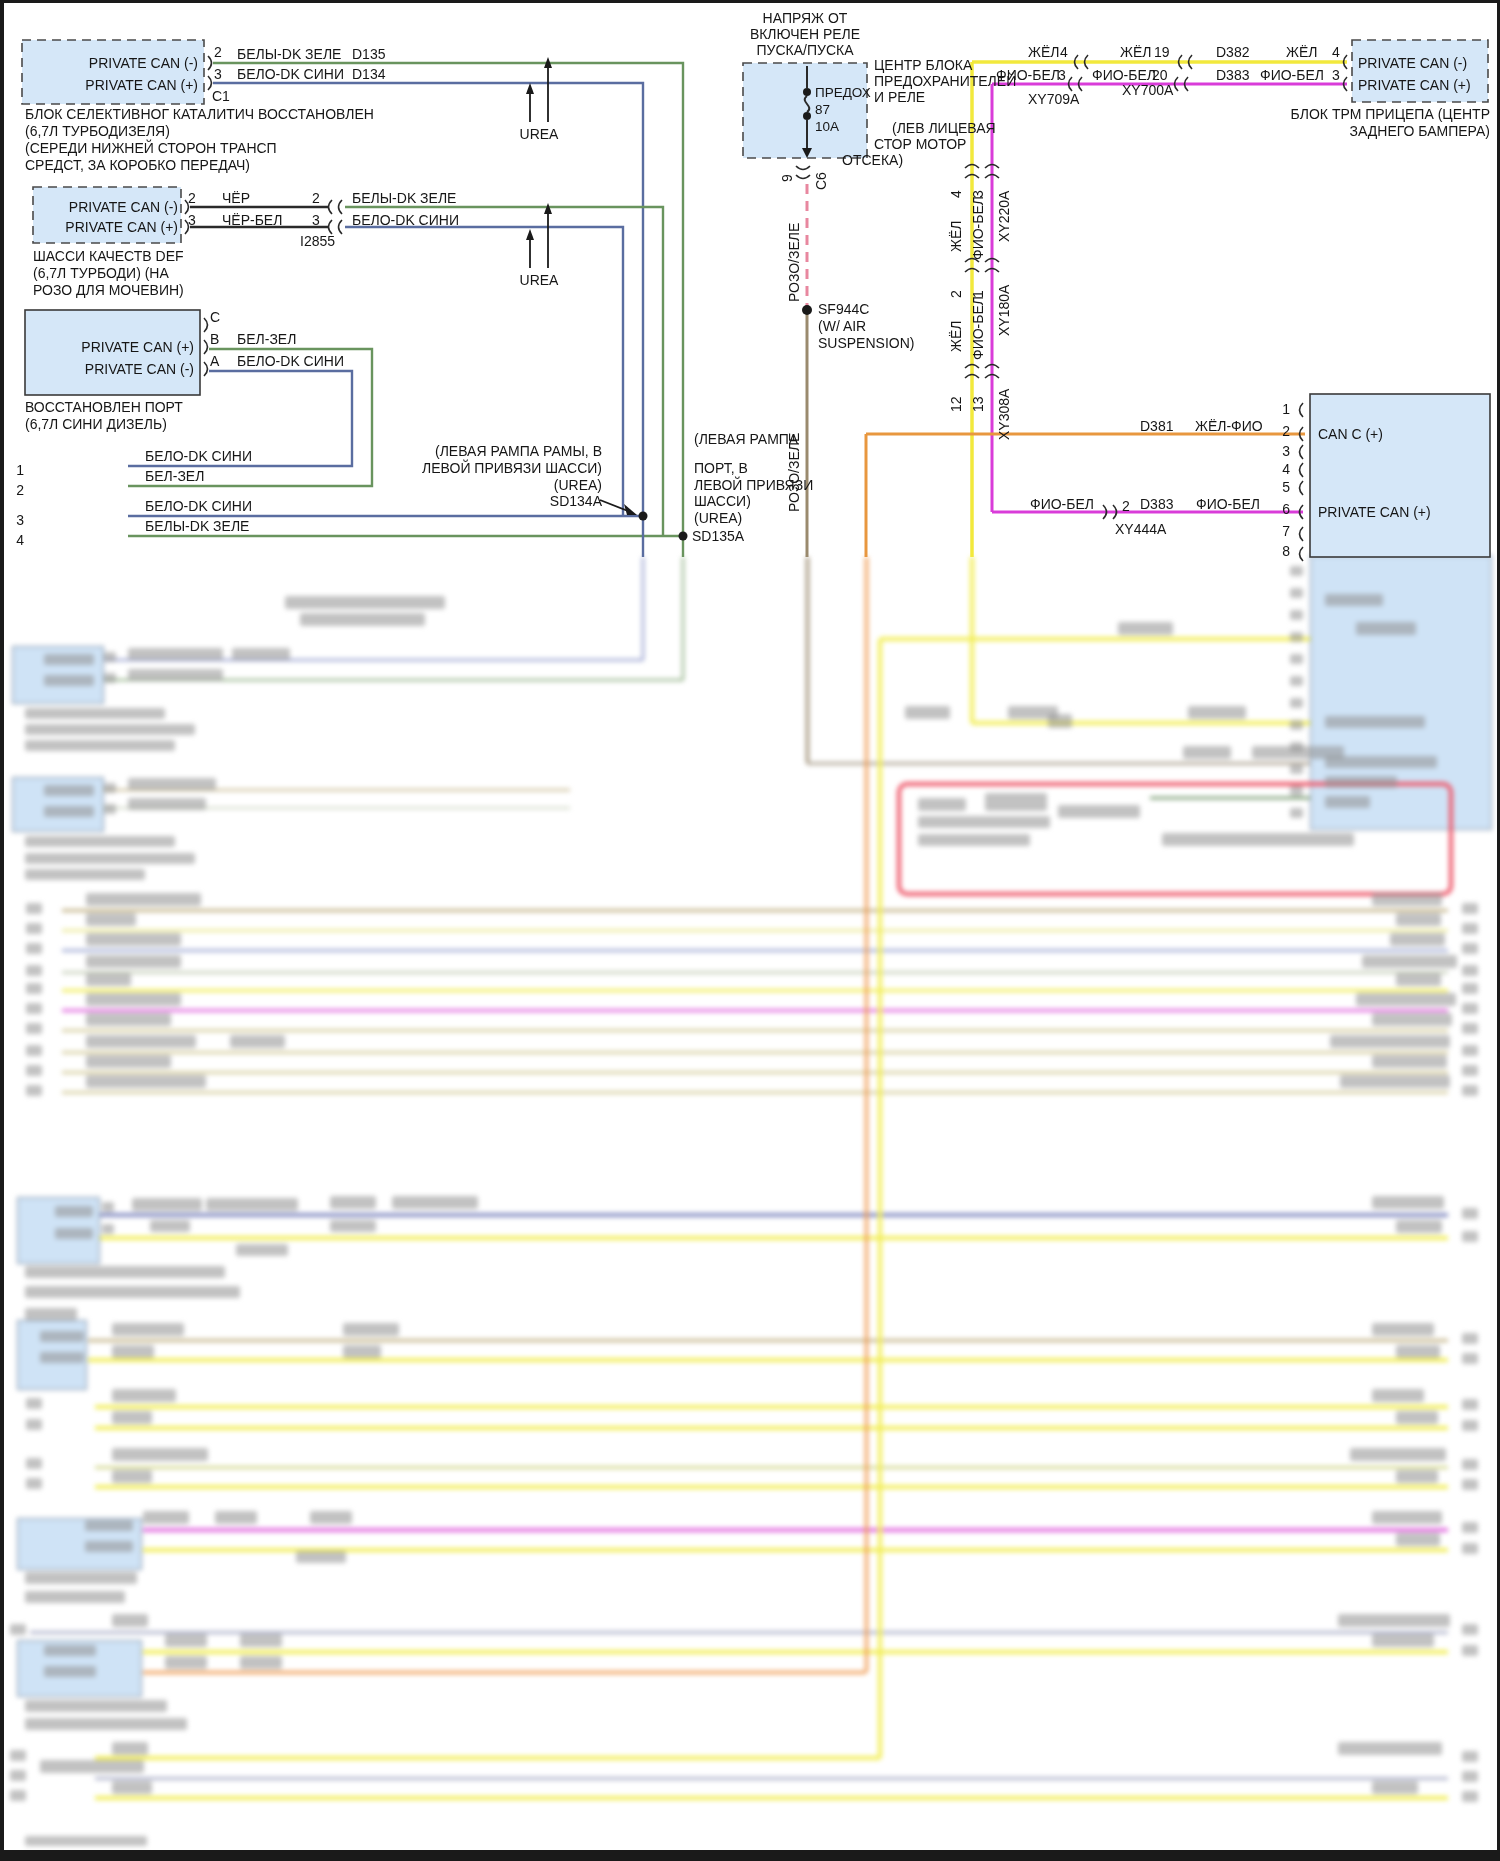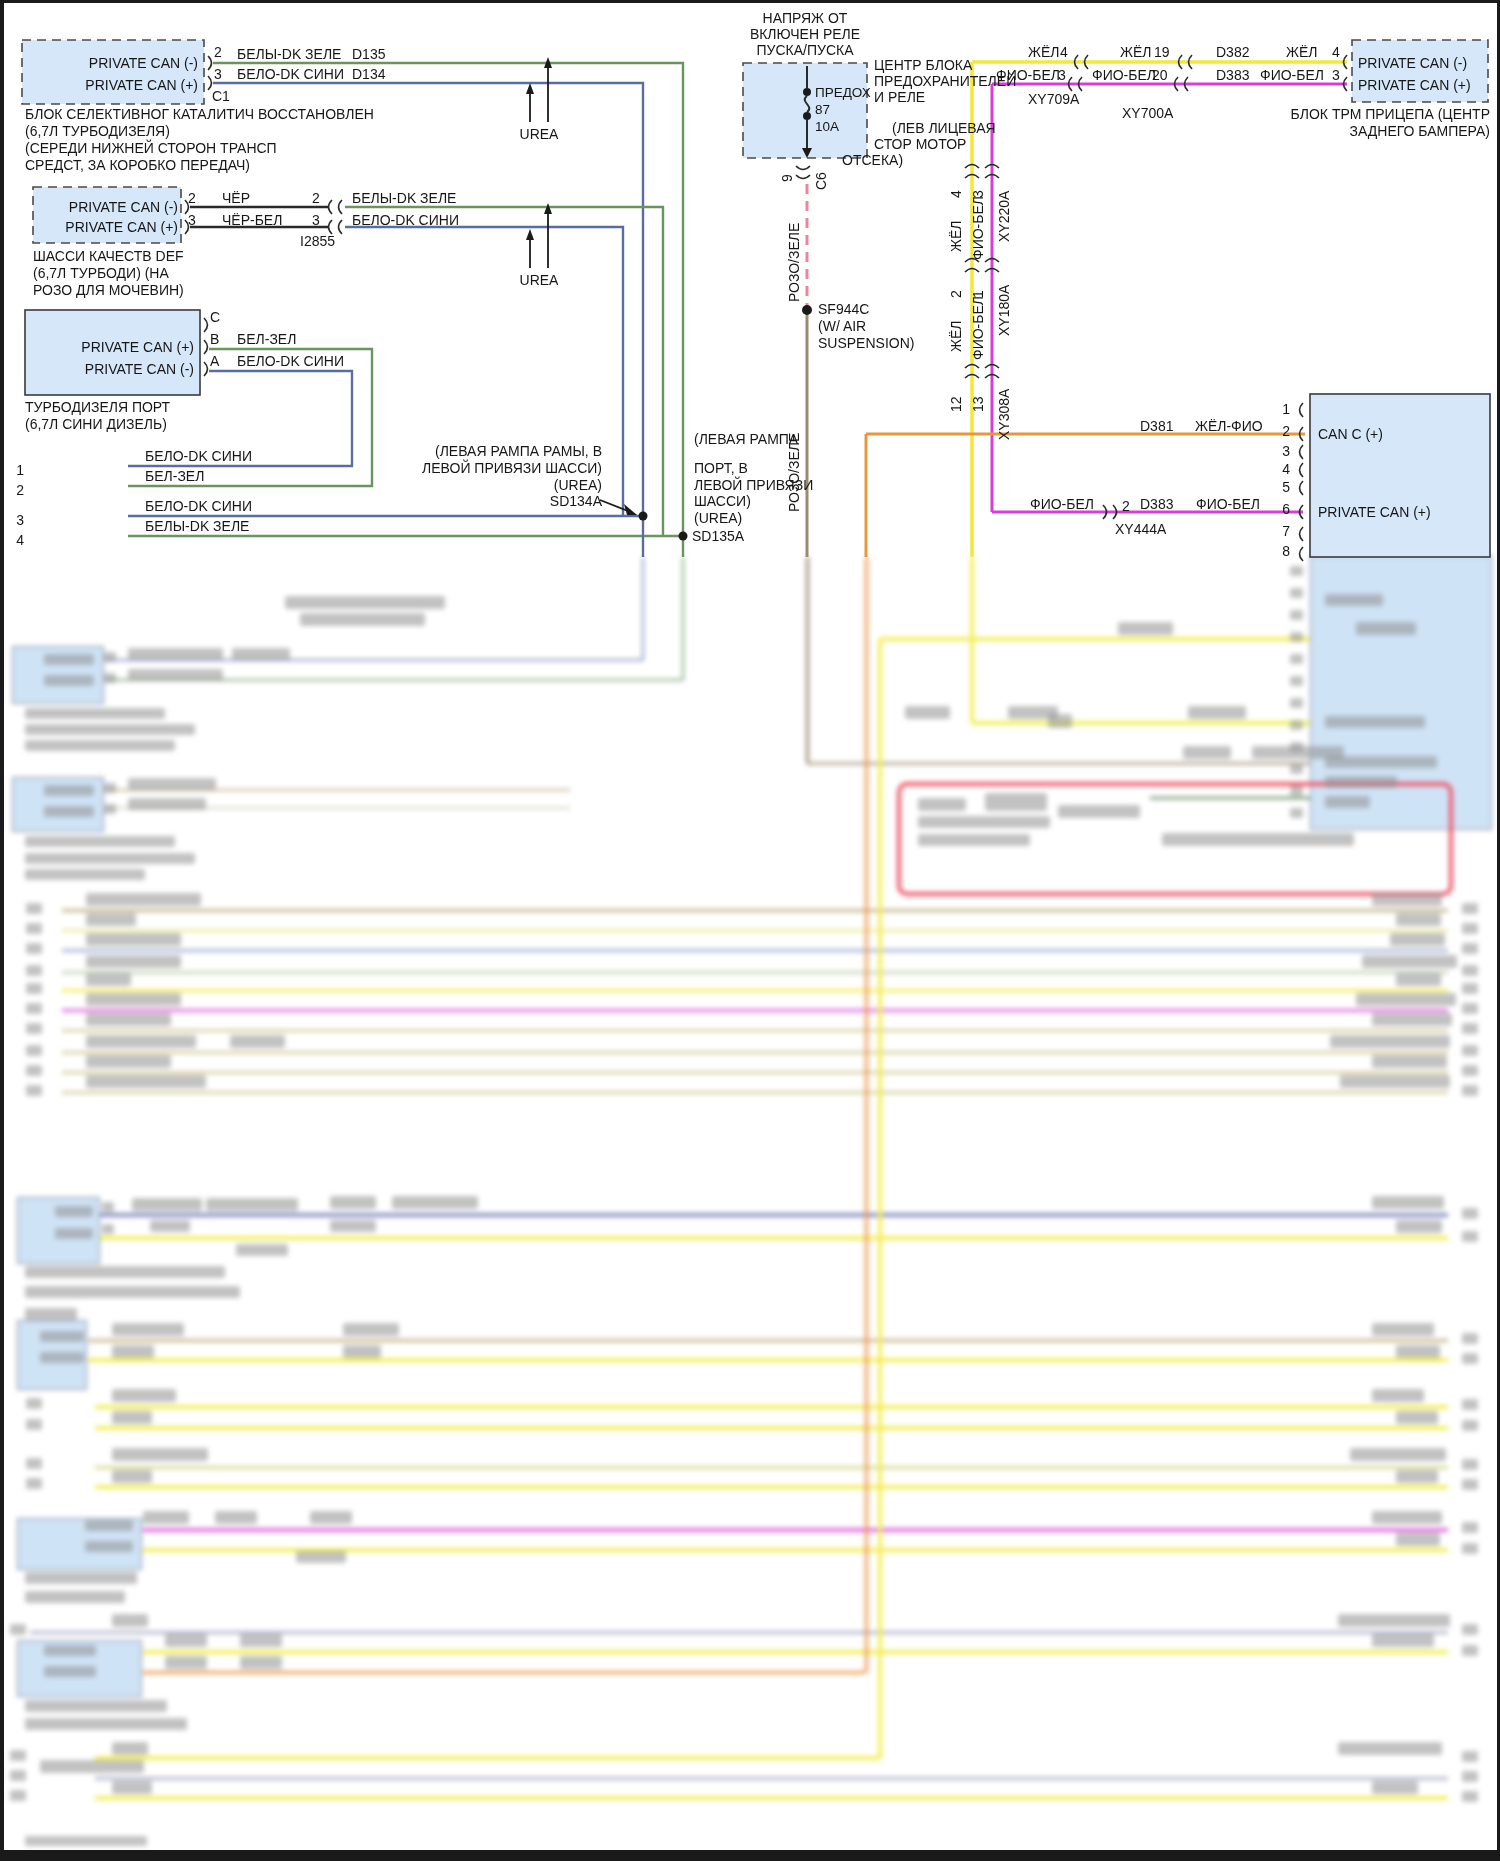--- a/index.html
+++ b/index.html
@@ -380,21 +380,21 @@
   <div class="lbl" style="left:33px;top:265px">(6,7Л ТУРБОДИ) (НА</div>
   <div class="lbl" style="left:33px;top:282px">РОЗО ДЛЯ МОЧЕВИН)</div>
 
   <div class="lbl rt" style="left:32px;top:339px;width:162px">PRIVATE CAN (+)</div>
   <div class="lbl rt" style="left:32px;top:361px;width:162px">PRIVATE CAN (-)</div>
   <div class="lbl" style="left:210px;top:309px">C</div>
   <div class="lbl" style="left:210px;top:331px">B</div>
   <div class="lbl" style="left:210px;top:353px">A</div>
   <div class="lbl" style="left:237px;top:331px">БЕЛ-ЗЕЛ</div>
   <div class="lbl" style="left:237px;top:353px">БЕЛО-DK СИНИ</div>
-  <div class="lbl" style="left:25px;top:399px">ТУРБОДИЗЕЛЯ ПОРТ</div>
+  <div class="lbl" style="left:25px;top:399px">ВОССТАНОВЛЕН ПОРТ</div>
   <div class="lbl" style="left:25px;top:416px">(6,7Л СИНИ ДИЗЕЛЬ)</div>
 
   <div class="lbl rt" style="left:8px;top:462px;width:16px">1</div>
   <div class="lbl" style="left:145px;top:448px">БЕЛО-DK СИНИ</div>
   <div class="lbl rt" style="left:8px;top:482px;width:16px">2</div>
   <div class="lbl" style="left:145px;top:468px">БЕЛ-ЗЕЛ</div>
   <div class="lbl rt" style="left:8px;top:512px;width:16px">3</div>
   <div class="lbl" style="left:145px;top:498px">БЕЛО-DK СИНИ</div>
   <div class="lbl rt" style="left:8px;top:532px;width:16px">4</div>
   <div class="lbl" style="left:145px;top:518px">БЕЛЫ-DK ЗЕЛЕ</div>
@@ -441,21 +441,21 @@
   <div class="lbl" style="left:1286px;top:44px">ЖЁЛ</div>
   <div class="lbl" style="left:1332px;top:44px">4</div>
   <div class="lbl" style="left:996px;top:67px">ФИО-БЕЛ</div>
   <div class="lbl" style="left:1058px;top:67px">3</div>
   <div class="lbl" style="left:1092px;top:67px">ФИО-БЕЛ</div>
   <div class="lbl" style="left:1152px;top:67px">20</div>
   <div class="lbl" style="left:1216px;top:67px">D383</div>
   <div class="lbl" style="left:1260px;top:67px">ФИО-БЕЛ</div>
   <div class="lbl" style="left:1332px;top:67px">3</div>
   <div class="lbl" style="left:1028px;top:91px">XY709A</div>
-  <div class="lbl" style="left:1122px;top:105px">XY700A</div>
+  <div class="lbl" style="left:1122px;top:82px">XY700A</div>
 
   <div class="lbl" style="left:1358px;top:55px">PRIVATE CAN (-)</div>
   <div class="lbl" style="left:1358px;top:77px">PRIVATE CAN (+)</div>
   <div class="lbl rt" style="left:1250px;top:106px;width:240px">БЛОК ТРМ ПРИЦЕПА (ЦЕНТР</div>
   <div class="lbl rt" style="left:1250px;top:123px;width:240px">ЗАДНЕГО БАМПЕРА)</div>
 
   <div class="vlbl" style="left:948px;top:198px">4</div>
   <div class="vlbl" style="left:970px;top:198px">3</div>
   <div class="vlbl" style="left:996px;top:242px">XY220A</div>
   <div class="vlbl" style="left:948px;top:252px">ЖЁЛ</div>

